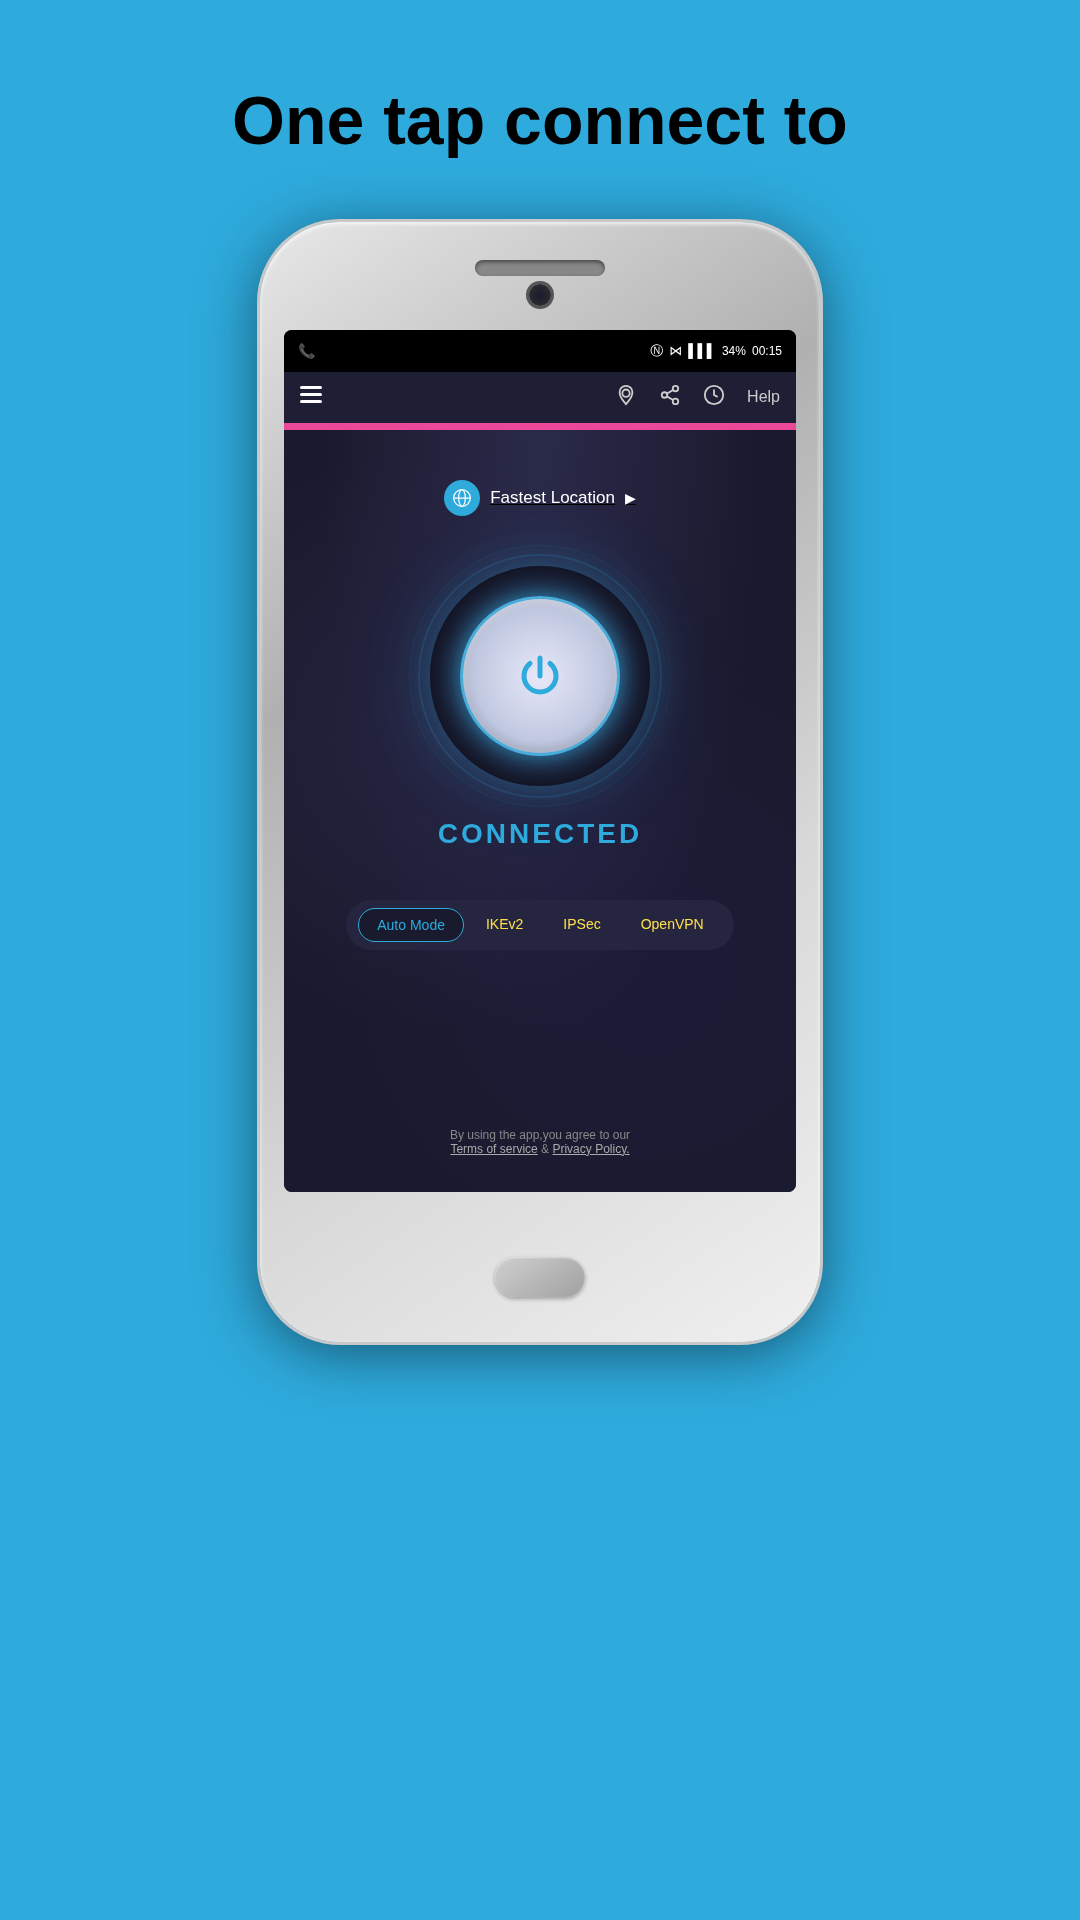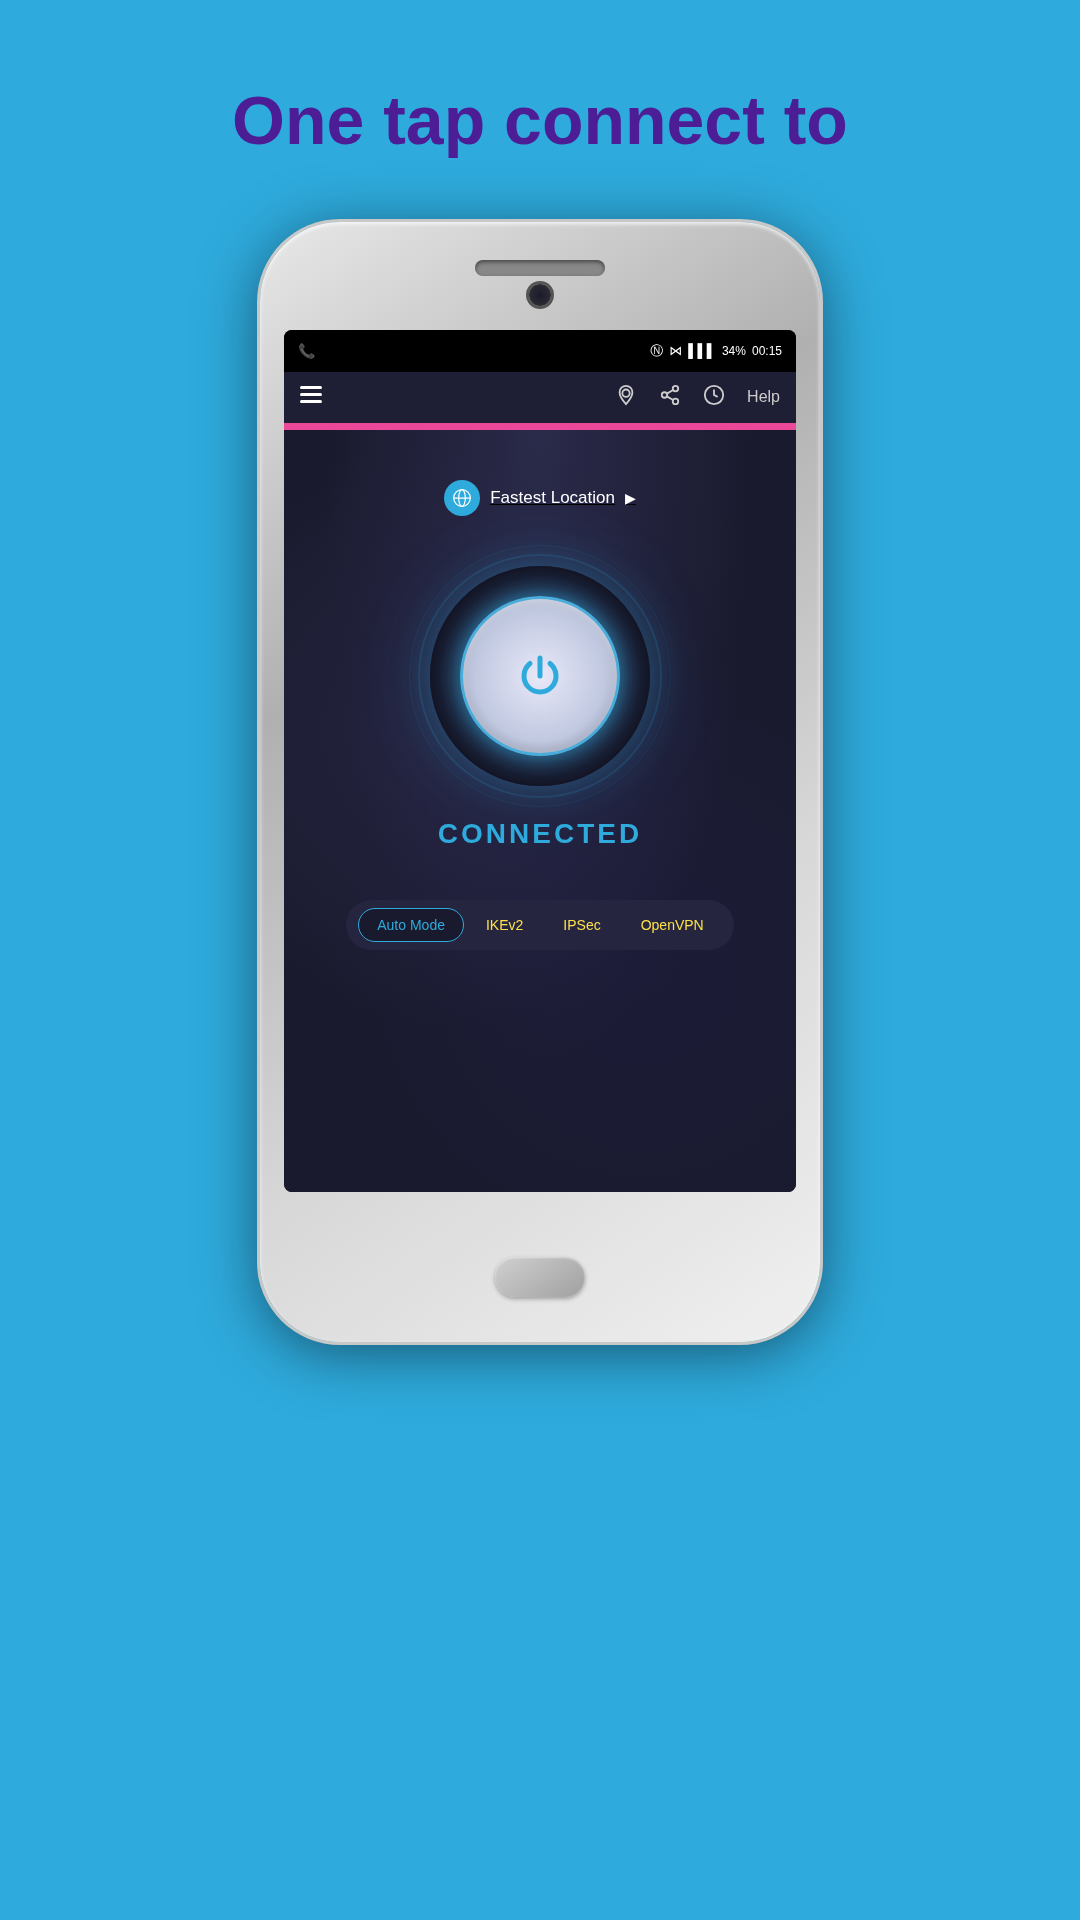--- a/index.html
+++ b/index.html
@@ -9,21 +9,21 @@
       height: 1920px;
       background-color: #2eaadc;
       font-family: 'Arial', sans-serif;
       overflow: hidden;
       display: flex;
       flex-direction: column;
       align-items: center;
     }
 
     .headline {
-      color: #4c1d95;
+      color: #000000;
       font-size: 68px;
       font-weight: 700;
       text-align: center;
       line-height: 1.2;
       margin-top: 80px;
       padding: 0 60px;
     }
 
     
     .phone-wrapper {
@@ -297,21 +297,21 @@
       font-weight: 700;
       letter-spacing: 3px;
       margin-top: 32px;
       z-index: 1;
       text-align: right;
     }
 
     
     .protocol-selector {
       display: flex;
-      align-items: center;
+      align-items: flex-start;
       gap: 4px;
       background: #252540;
       border-radius: 30px;
       padding: 8px 12px;
       margin-top: 50px;
       z-index: 1;
     }
 
     .protocol-btn {
       padding: 8px 18px;
@@ -444,16 +444,24 @@
 
       <div class="connected-text">CONNECTED</div>
 
       <div class="protocol-selector">
         <button class="protocol-btn active">Auto Mode</button>
         <button class="protocol-btn">IKEv2</button>
         <button class="protocol-btn">IPSec</button>
         <button class="protocol-btn">OpenVPN</button>
       </div>
 
+      <div class="app-footer">
+        <div class="footer-text">
+          <span>By using the app,you agree to our</span><br>
+          <span class="footer-link">Terms of service</span>
+          <span> &amp; </span>
+          <span class="footer-link">Privacy Policy.</span>
+        </div>
+      </div>
 
     </div>
   </div>
 </div>
 
 </body></html>

